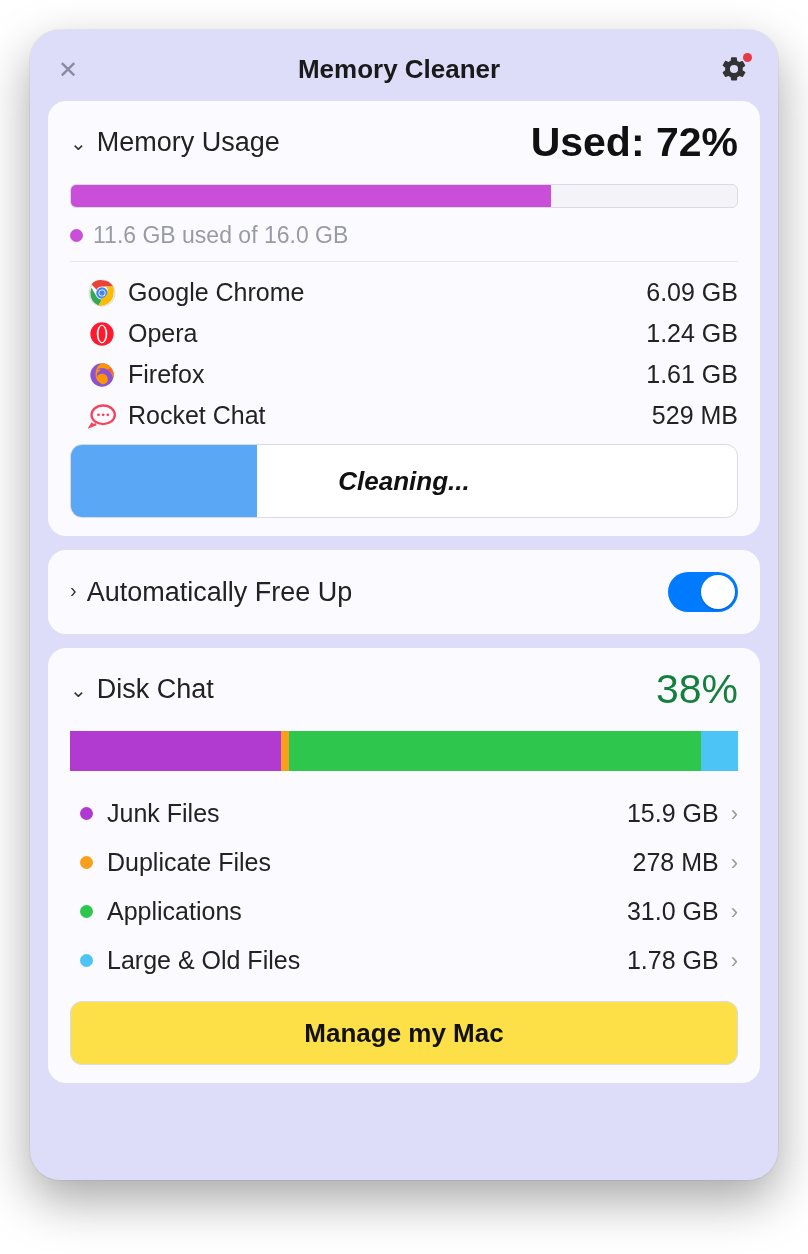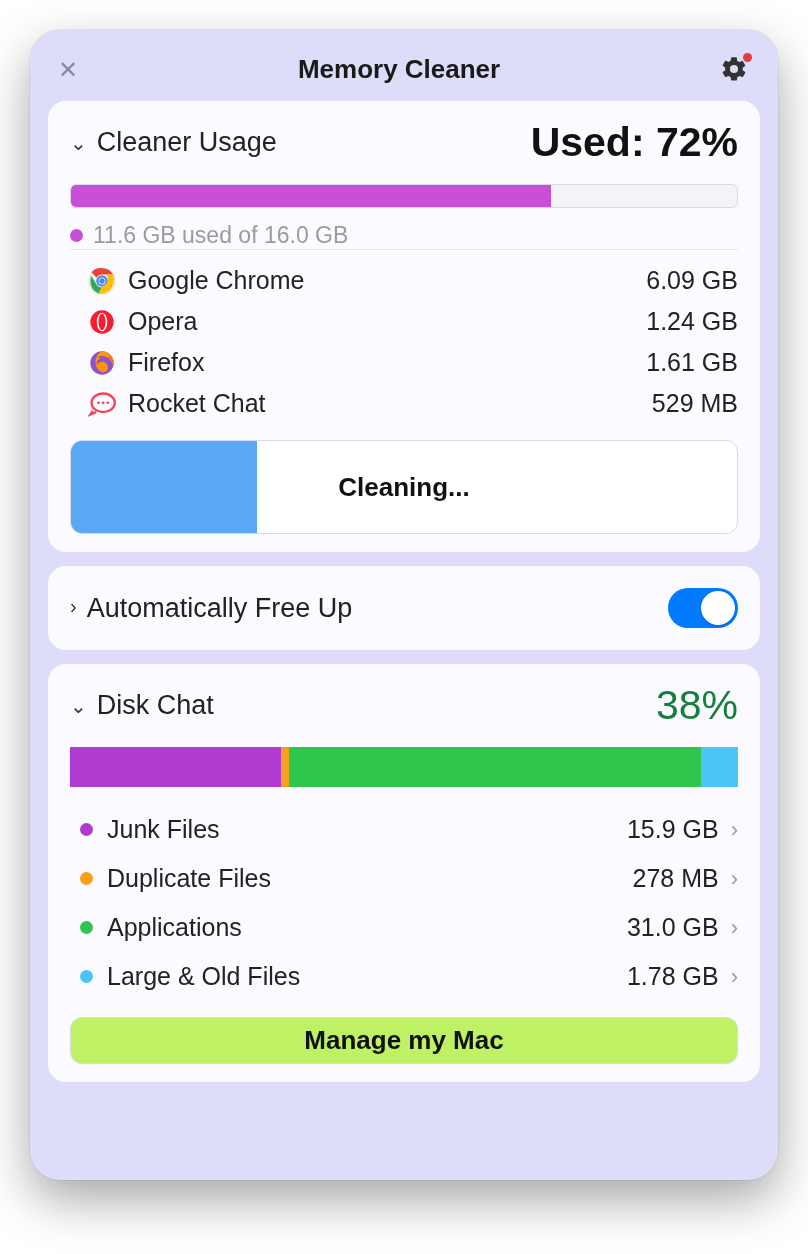--- a/index.html
+++ b/index.html
@@ -101,20 +101,21 @@
     top: 0; left: 0; bottom: 0;
     background: #c94fd9;
   }
   .mem-caption {
     margin-top: 14px;
     display: flex;
     align-items: center;
     gap: 10px;
     color: #9a9aa5;
     font-size: 23px;
+    padding-bottom: 12px;
     border-bottom: 1px solid #e6e6f0;
   }
   .dot-icon {
     width: 13px; height: 13px;
     border-radius: 50%;
     display: inline-block;
   }
   .app-list {
     margin-top: 10px;
     max-height: 185px;
@@ -130,34 +131,35 @@
   }
   .app-icon {
     width: 28px; height: 28px;
     margin-right: 12px;
     margin-left: 18px;
     flex: 0 0 28px;
   }
   .app-name { flex: 1; }
   .app-size { color: #222; }
   .cleaning-btn {
-    margin-top: 16px;
-    height: 94px;
+    margin-top: 8px;
+    height: 74px;
     border: 1px solid #d9d9e8;
     border-radius: 12px;
     background: #fff;
     position: relative;
     overflow: hidden;
     display: flex;
     align-items: center;
     justify-content: center;
     font-size: 26px;
     font-weight: 700;
     color: #111;
     cursor: pointer;
+    font-style: italic;
   }
   .cleaning-fill {
     position: absolute;
     top: 0; left: 0; bottom: 0;
     background: #5aa7f5;
   }
   .cleaning-label { position: relative; z-index: 2; }
   
   .auto-card .card-title { font-size: 27px; }
   .toggle {
@@ -195,24 +197,24 @@
     font-size: 25px;
     color: #222;
     cursor: pointer;
   }
   .disk-row .dot-icon { margin-left: 10px; margin-right: 14px; flex: 0 0 13px; }
   .disk-row .d-name { flex: 1; }
   .disk-row .d-size { margin-right: 12px; }
   .disk-row .d-chev { color: #9a9aa5; font-size: 22px; }
   .manage-btn {
     margin-top: 16px;
-    height: 47px;
+    height: 64px;
     border: 1px solid #d9d9e8;
     border-radius: 12px;
-    background: #bef264;
+    background: #fde047;
     display: flex;
     align-items: center;
     justify-content: center;
     font-size: 26px;
     font-weight: 700;
     color: #111;
     cursor: pointer;
   }
 </style>
 </head>
@@ -228,21 +230,21 @@
         <path d="M19.4 13a7.8 7.8 0 0 0 .1-1 7.8 7.8 0 0 0-.1-1l2.1-1.6a.5.5 0 0 0 .1-.6l-2-3.5a.5.5 0 0 0-.6-.2l-2.5 1a7.5 7.5 0 0 0-1.7-1l-.4-2.6A.5.5 0 0 0 14 2h-4a.5.5 0 0 0-.5.4L9.1 5a7.5 7.5 0 0 0-1.7 1l-2.5-1a.5.5 0 0 0-.6.2l-2 3.5a.5.5 0 0 0 .1.6L4.5 11a7.8 7.8 0 0 0-.1 1 7.8 7.8 0 0 0 .1 1l-2.1 1.6a.5.5 0 0 0-.1.6l2 3.5a.5.5 0 0 0 .6.2l2.5-1a7.5 7.5 0 0 0 1.7 1l.4 2.6a.5.5 0 0 0 .5.4h4a.5.5 0 0 0 .5-.4l.4-2.6a7.5 7.5 0 0 0 1.7-1l2.5 1a.5.5 0 0 0 .6-.2l2-3.5a.5.5 0 0 0-.1-.6ZM12 15.5A3.5 3.5 0 1 1 15.5 12 3.5 3.5 0 0 1 12 15.5Z"></path>
       </svg>
       <span class="dot"></span>
     </span>
   </div>
 
   <div class="card">
     <div class="card-header">
       <div class="card-title-wrap">
         <span class="chev">⌄</span>
-        <span class="card-title">Cleaner Usage</span>
+        <span class="card-title">Memory Usage</span>
       </div>
       <span class="big-stat">Used: 72%</span>
     </div>
 
     <div class="mem-bar">
       <div class="mem-bar-fill" id="mem-bar-fill" style="width: 72%;"></div>
     </div>
 
     <div class="mem-caption">
       <span class="dot-icon" id="mem-cap-dot" style="background: rgb(201, 79, 217);"></span>

